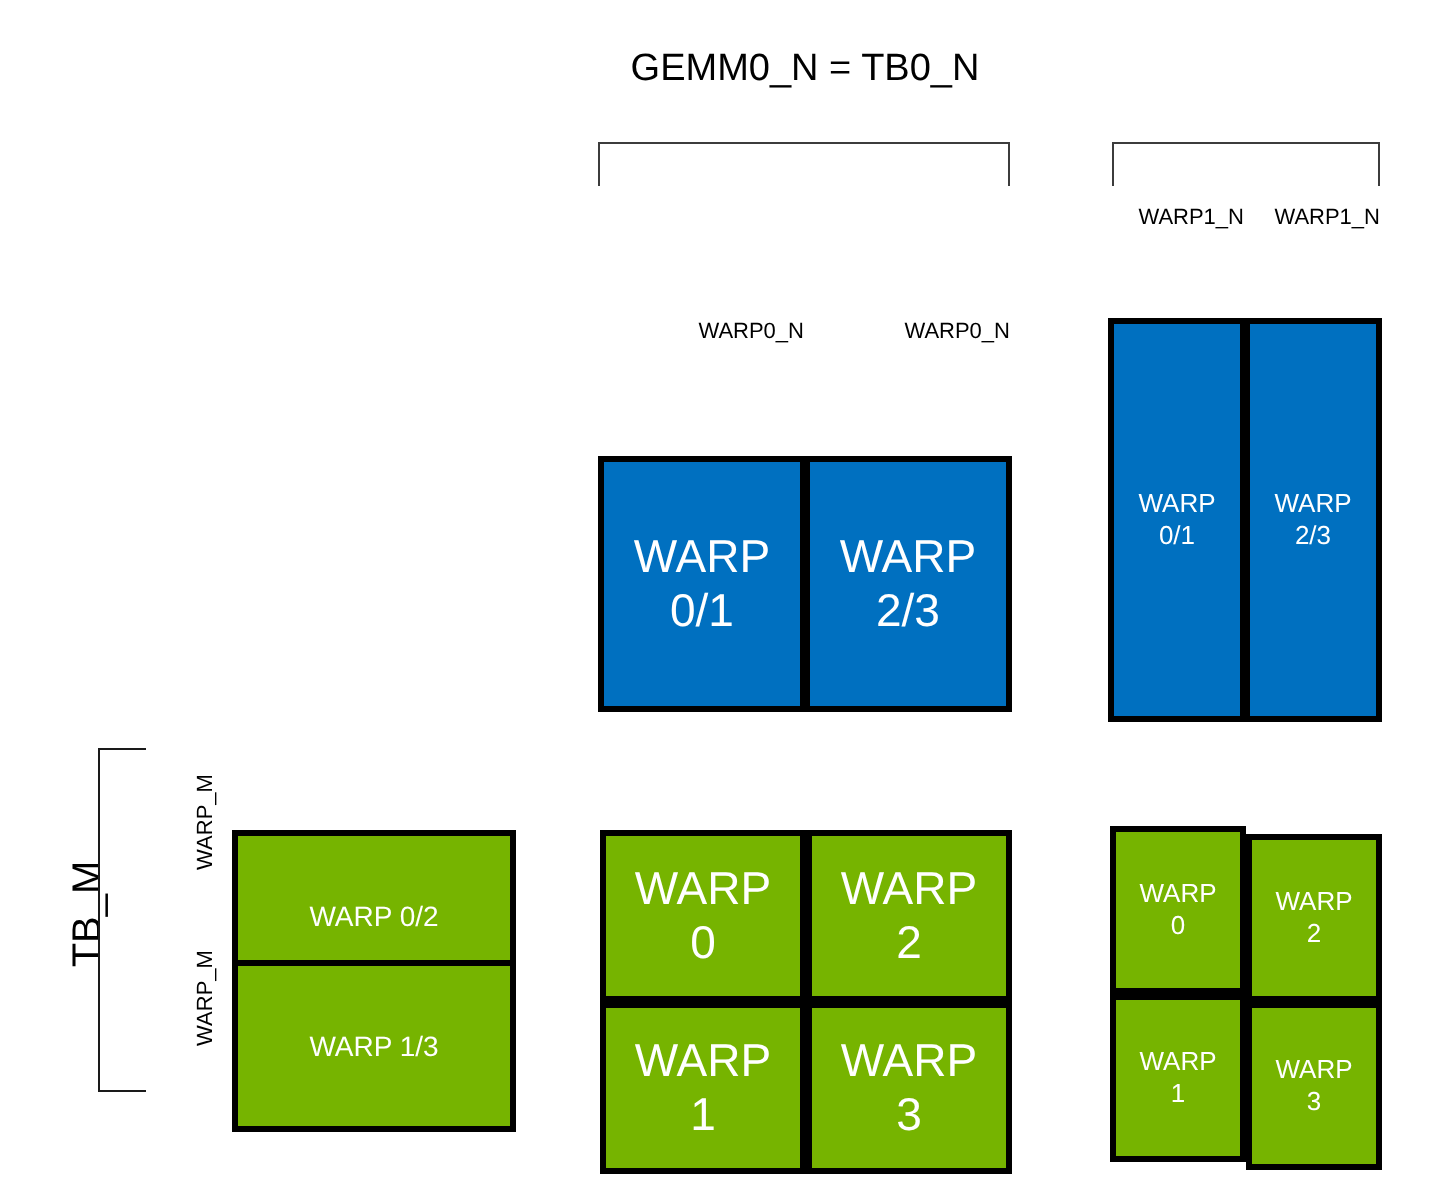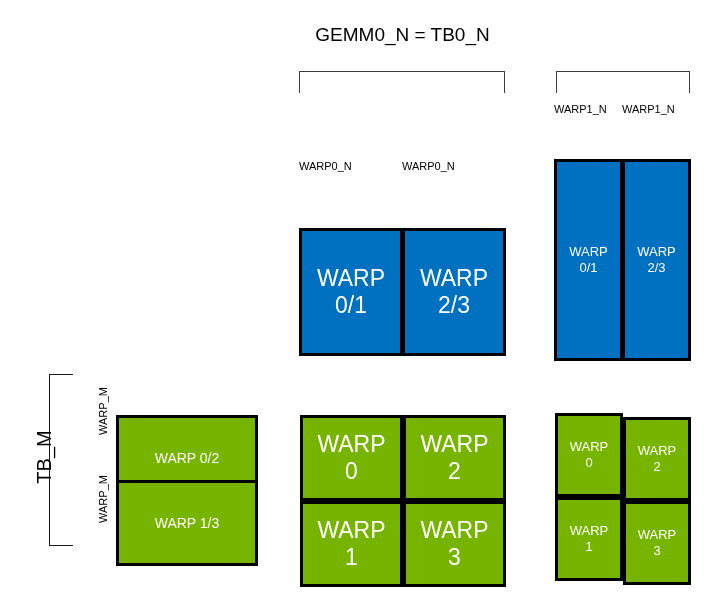--- a/index.html
+++ b/index.html
@@ -44,21 +44,21 @@
     border-left: 1.5px solid #1a1a1a;
     border-top: 1.5px solid #1a1a1a;
     border-bottom: 1.5px solid #1a1a1a;
     box-sizing: border-box;
   }
 
   
   .collabel {
     font-size: 11px;
     line-height: 13px;
-    text-align: left;
+    text-align: right;
     color: #000;
     white-space: nowrap;
   }
 
   
   .rotlabel {
     font-size: 11px;
     line-height: 12px;
     color: #000;
     white-space: nowrap;

